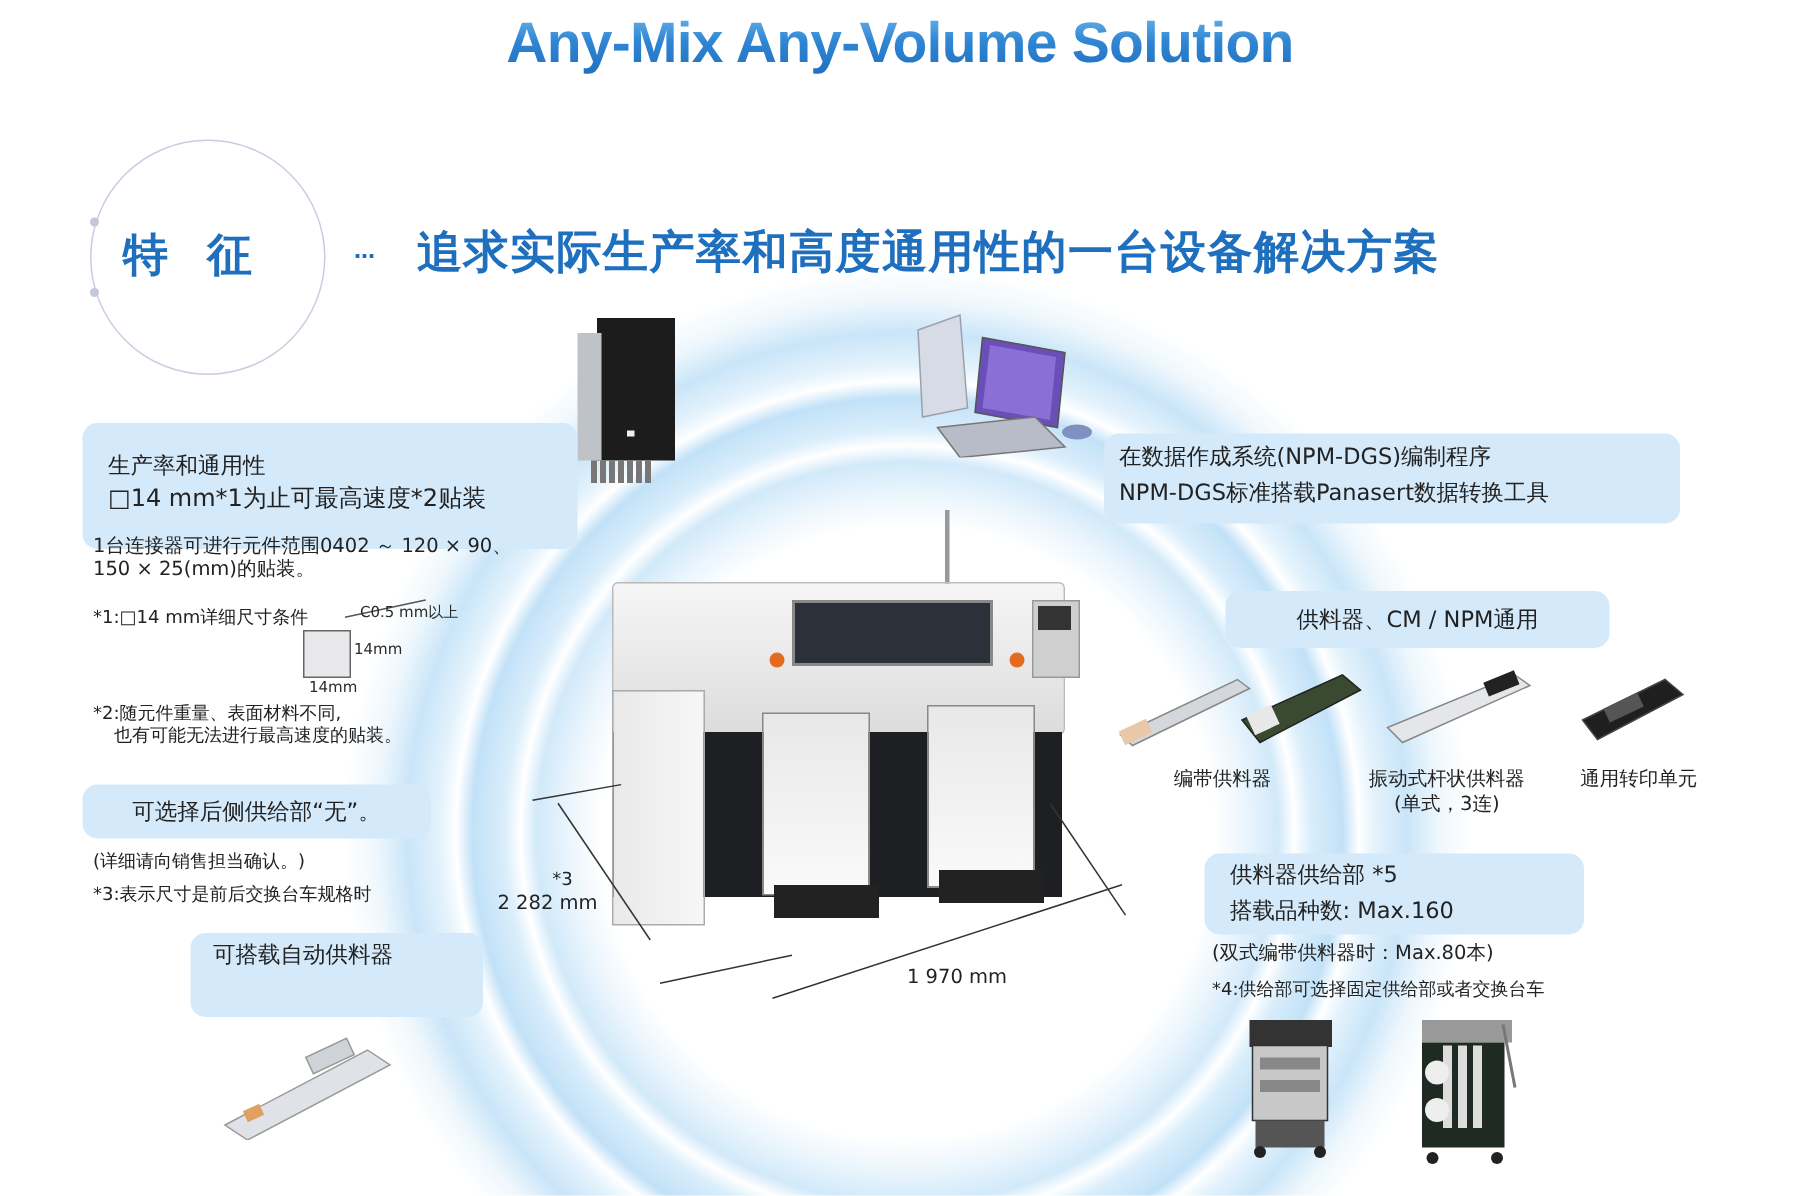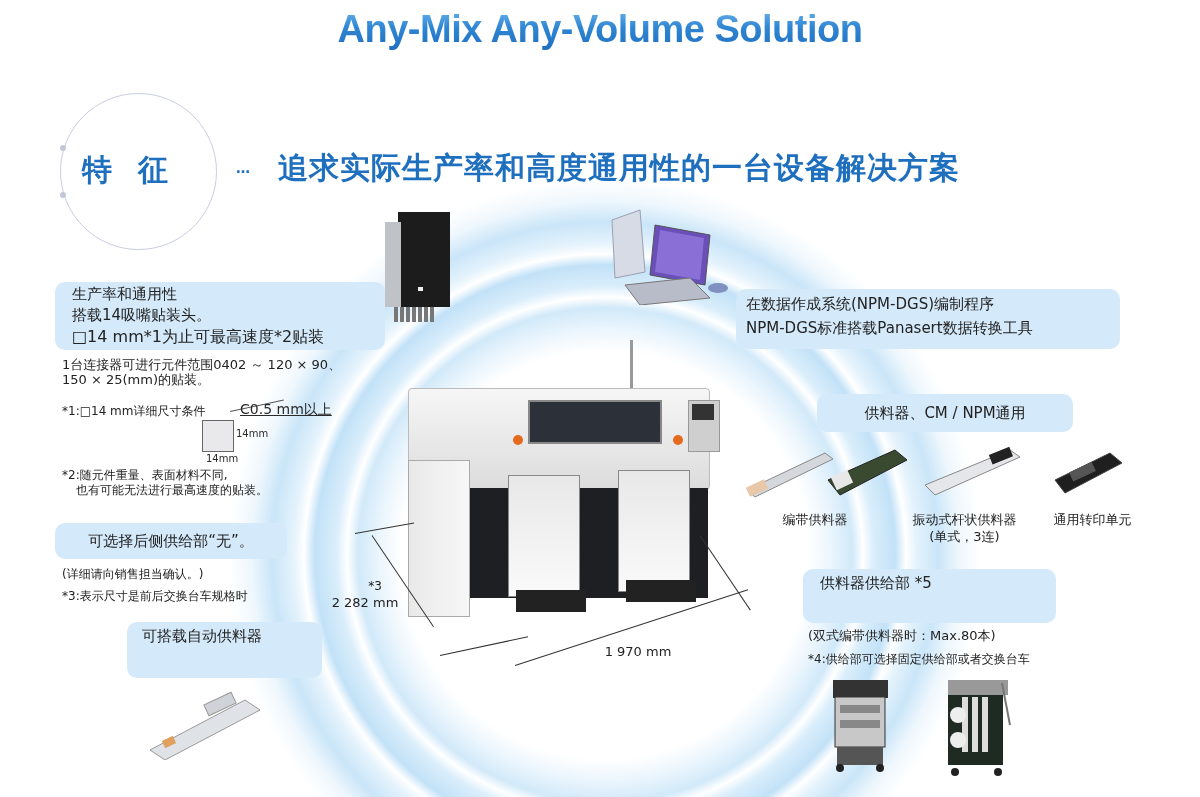--- a/index.html
+++ b/index.html
@@ -48,30 +48,30 @@
     letter-spacing:1px;
   }
 
   
   .bubble {
     background:#d4e9f9; border-radius:10px;
     font-size:15px; line-height:22px; color:#222;
   }
   .note { font-size:12px; line-height:15px; color:#222; }
 
-  .b-prod { left:55px; top:282px; width:313px; height:66px; padding:2px 0 0 17px; }
+  .b-prod { left:55px; top:282px; width:313px; height:66px; padding:18px 0 0 17px; }
   .b-prod div { line-height:21px; }
   .note-range { left:62px; top:357px; width:320px; }
 
   .note1 { left:62px; top:404px; }
   .sq-box {
     left:202px; top:420px; width:30px; height:30px; background:#e9e9ec;
     border:1.5px solid #666;
   }
-  .sq-c05 { left:240px; top:401px; font-size:14px; text-decoration:underline; }
+  .sq-c05 { left:240px; top:401px; font-size:10px; }
   .sq-c05-line { left:230px; top:411px; width:55px; height:1px; background:#555; transform:rotate(-12deg); transform-origin:left; }
   .sq-14r { left:236px; top:428px; font-size:10px; }
   .sq-14b { left:206px; top:453px; font-size:10px; }
   .note2 { left:62px; top:468px; }
 
   .b-rear { left:55px; top:523px; width:232px; height:36px; text-align:center; line-height:36px; }
   .note-sales { left:62px; top:567px; }
   .note3 { left:62px; top:589px; }
 
   .b-oper { left:127px; top:622px; width:180px; height:54px; padding:2px 0 0 15px; }
@@ -144,21 +144,20 @@
 <svg class="abs pc-img" viewBox="0 0 140 105">
   <polygon points="12,20 40,10 45,72 15,78" fill="#d7dbe6" stroke="#9aa0b0"></polygon>
   <polygon points="55,25 110,35 105,85 50,75" fill="#6a4fb8" stroke="#555"></polygon>
   <polygon points="60,30 104,38 100,80 55,72" fill="#8a6fd6"></polygon>
   <polygon points="25,85 90,78 110,98 40,105" fill="#b8bcc8" stroke="#777"></polygon>
   <ellipse cx="118" cy="88" rx="10" ry="5" fill="#8090c0"></ellipse>
 </svg>
 
 <div class="abs bubble b-prod">
   <div>生产率和通用性</div>
-  <div>搭载14吸嘴贴装头。</div>
   <div style="font-size:16px;">□14 mm*1为止可最高速度*2贴装</div>
 </div>
 <div class="abs note note-range">
   <div style="font-size:13px;">1台连接器可进行元件范围0402 ～ 120 × 90、</div>
   <div style="font-size:13px;">150 × 25(mm)的贴装。</div>
 </div>
 <div class="abs note note1">*1:□14 mm详细尺寸条件</div>
 <div class="abs sq-box"></div>
 <div class="abs sq-c05-line"></div>
 <div class="abs sq-c05">C0.5 mm以上</div>
@@ -209,20 +208,21 @@
 
 <div class="abs feeder-cap" style="left:770px;top:511px;width:90px;">编带供料器</div>
 <div class="abs feeder-cap" style="left:897px;top:511px;width:135px;">
   <div>振动式杆状供料器</div>
   <div>(单式，3连)</div>
 </div>
 <div class="abs feeder-cap" style="left:1040px;top:511px;width:105px;text-align:center;">通用转印单元</div>
 
 <div class="abs bubble b-supply">
   <div>供料器供给部 *5</div>
+  <div>搭载品种数: Max.160</div>
 </div>
 <div class="abs note note-double">(双式编带供料器时：Max.80本)</div>
 <div class="abs note note4">*4:供给部可选择固定供给部或者交换台车</div>
 
 <svg class="abs cart1" viewBox="0 0 70 100">
   <rect x="8" y="5" width="55" height="18" fill="#333"></rect>
   <rect x="10" y="22" width="50" height="50" fill="#c8c8c8" stroke="#333"></rect>
   <rect x="15" y="30" width="40" height="8" fill="#888"></rect>
   <rect x="15" y="45" width="40" height="8" fill="#888"></rect>
   <rect x="12" y="72" width="46" height="18" fill="#555"></rect>

